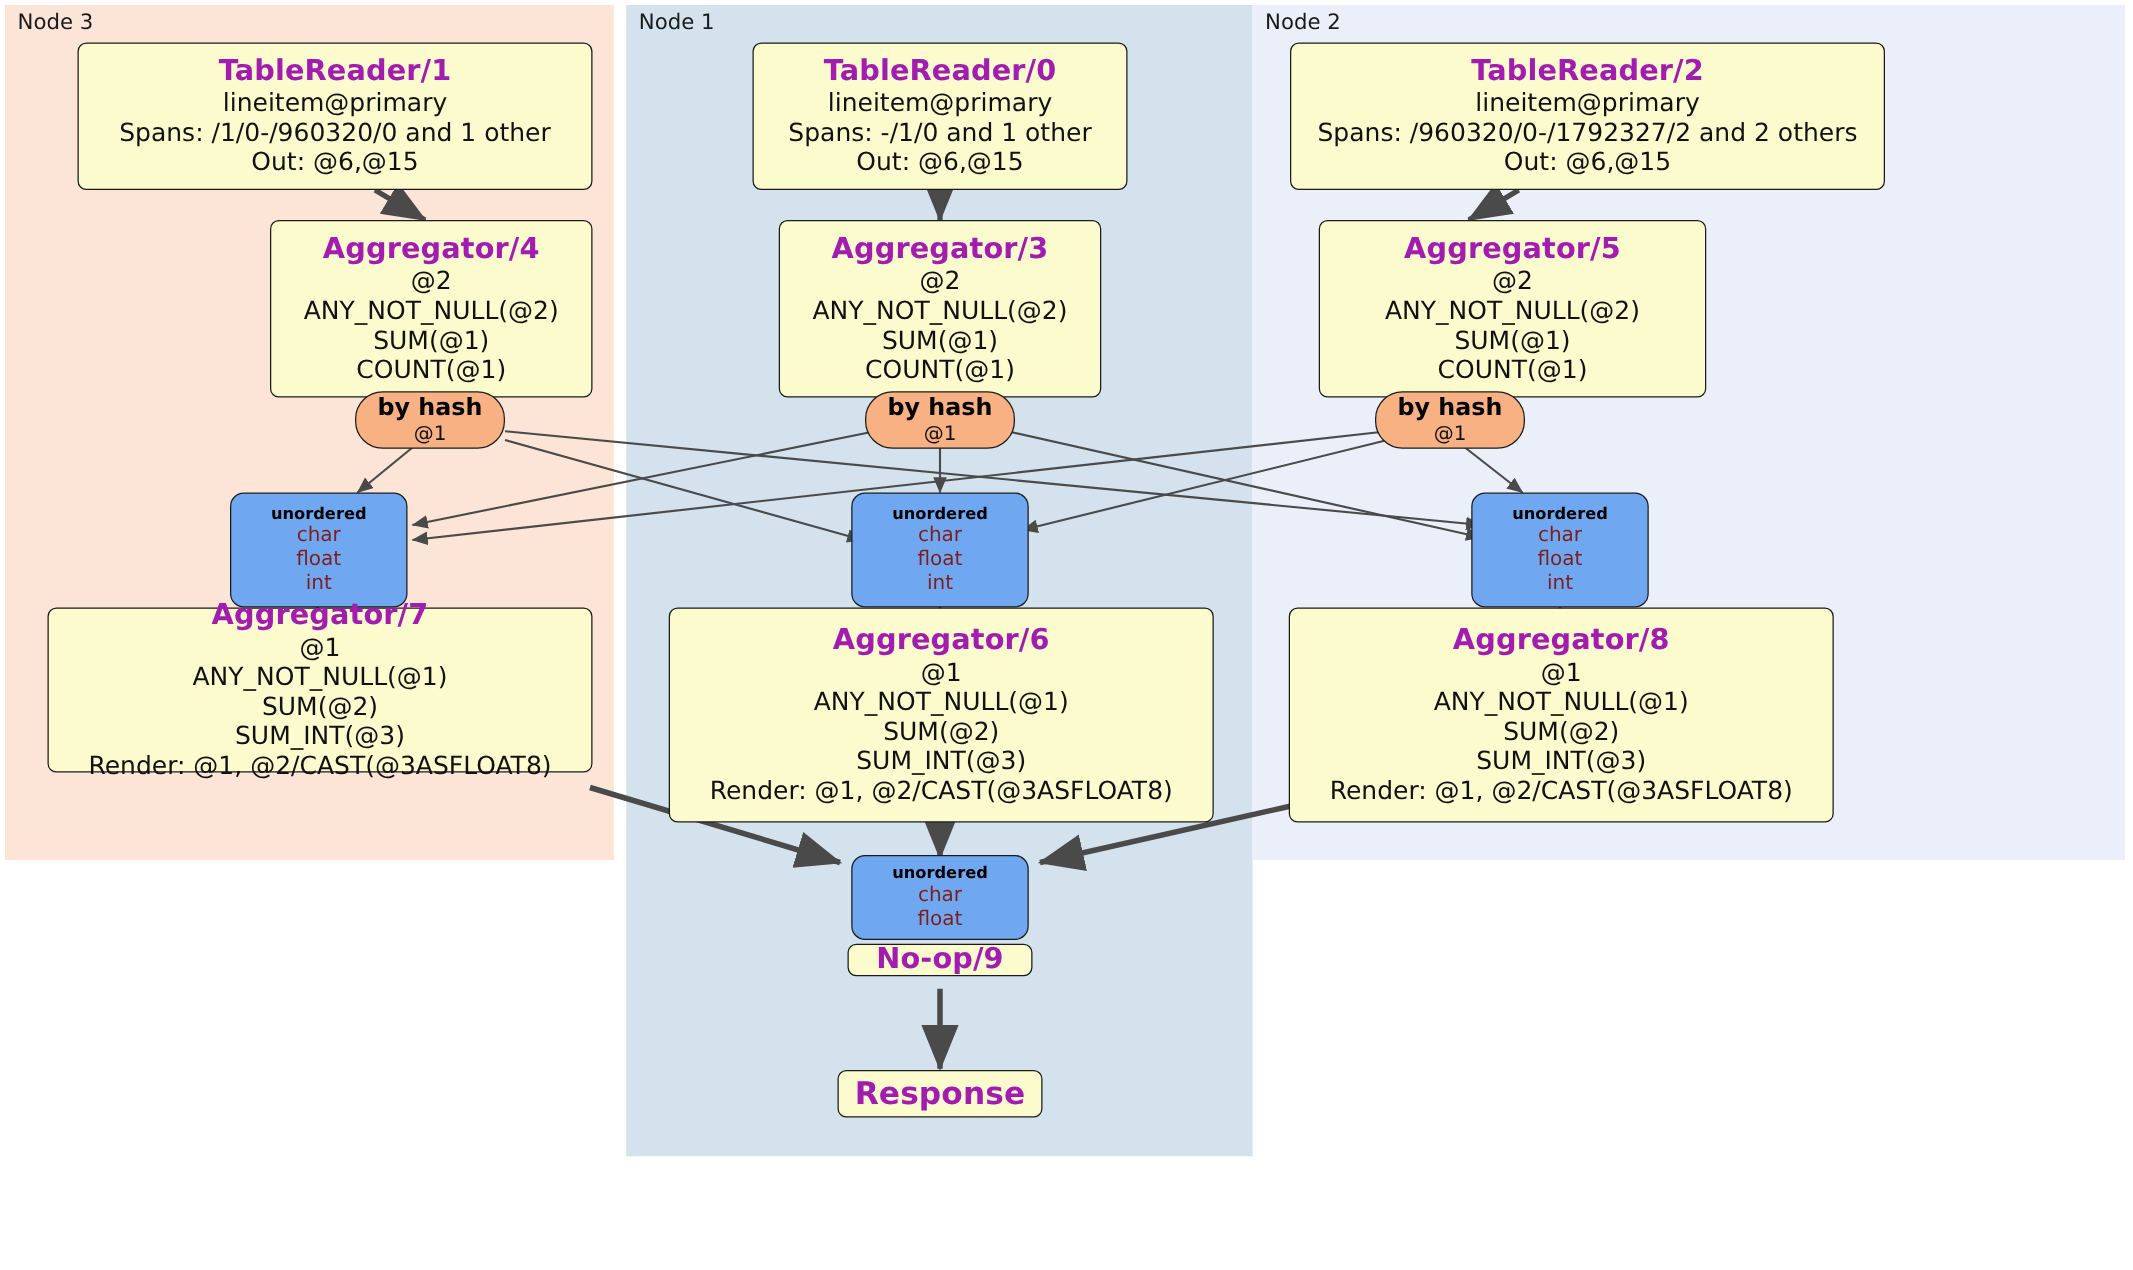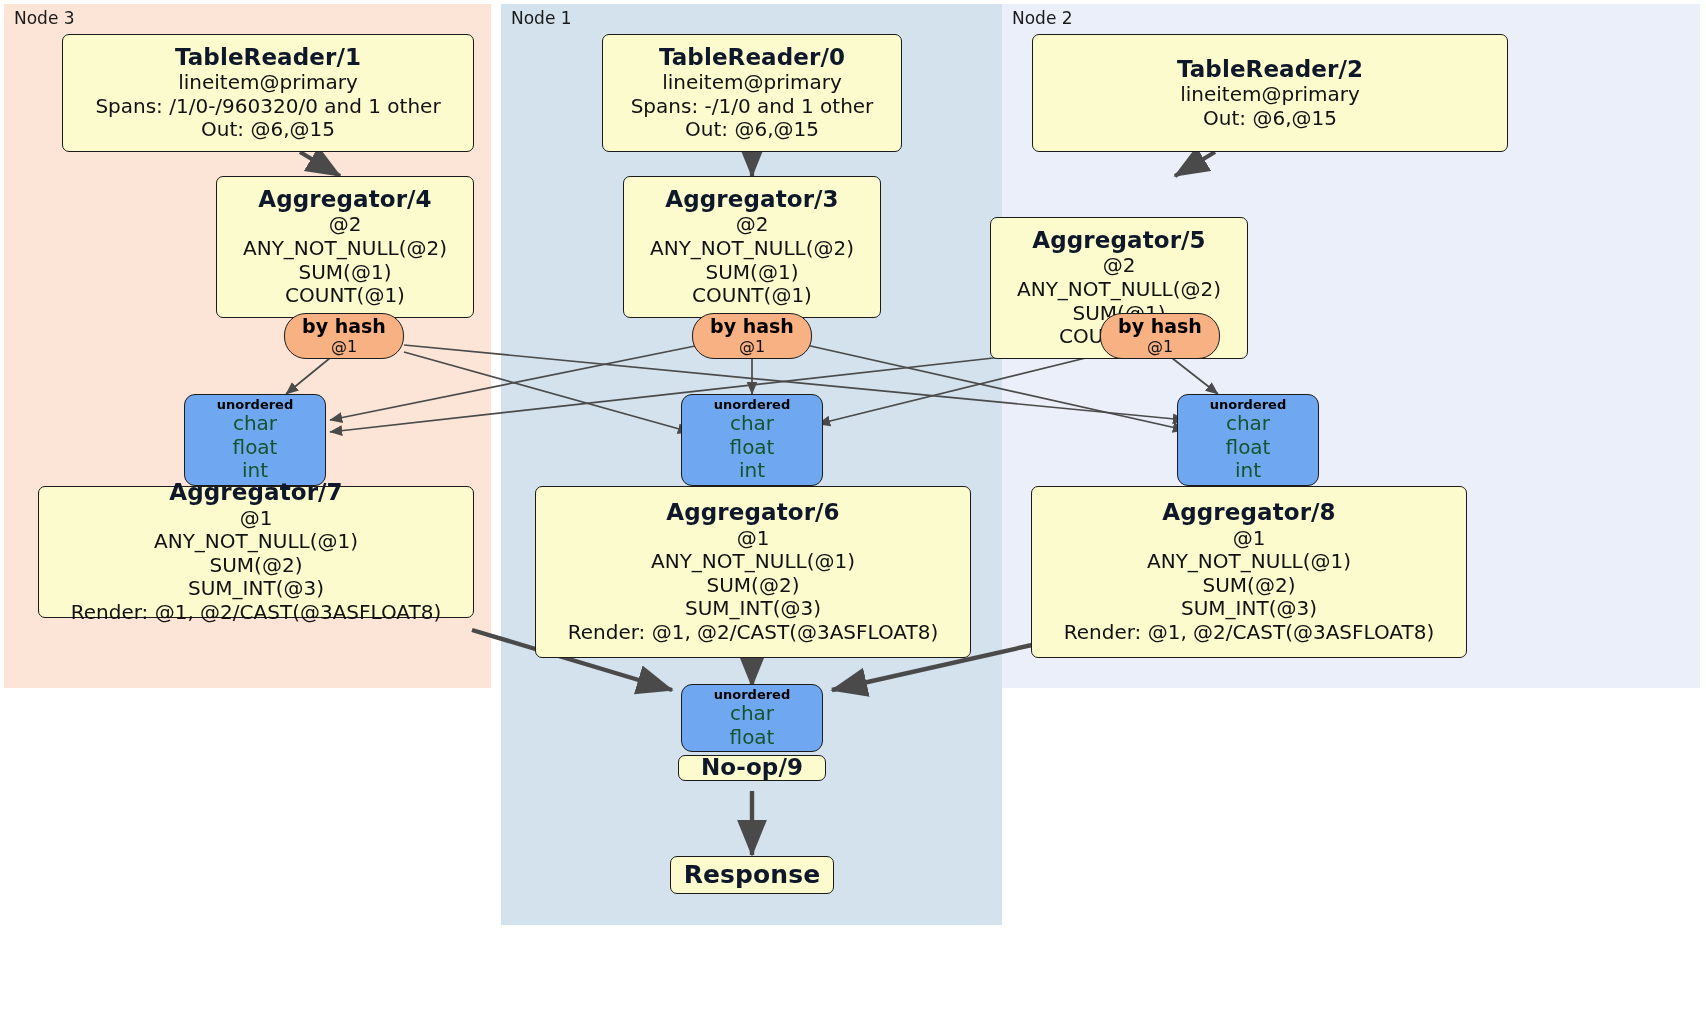--- a/index.html
+++ b/index.html
@@ -18,34 +18,34 @@
   }
 
   
   .gbox{
     position:absolute;box-sizing:border-box;
     border:1.6px solid #1b1b1b;border-radius:7px;
     display:flex;flex-direction:column;align-items:center;justify-content:center;
     text-align:center;line-height:1.18;
   }
   .proc{background:#fbfbcd;}
-  .proc .ttl{font-weight:bold;font-size:23px;color:#0f172a;letter-spacing:.1px;}
+  .proc .ttl{font-weight:bold;font-size:23px;color:#a21caf;letter-spacing:.1px;}
   .proc .ln{font-size:20px;color:#111;white-space:nowrap;}
 
   .router{
     background:#f7b183;border:1.6px solid #1b1b1b;border-radius:22px;
   }
   .router .ttl{font-weight:bold;font-size:19px;color:#000;}
   .router .ln{font-size:16px;color:#111;}
 
   .sync{
     background:#6fa8f0;border:1.6px solid #1b1b1b;border-radius:11px;
   }
   .sync .ttl{font-weight:bold;font-size:13px;color:#000;}
-  .sync .ln{font-size:20px;color:#14532d;}
+  .sync .ln{font-size:16px;color:#7f1d1d;}
 
   .noop .ttl{font-weight:bold;font-size:23px;}
   .resp .ttl{font-weight:bold;font-size:25px;}
 
   svg#edges{position:absolute;left:0;top:0;width:1706px;height:1016px;
             pointer-events:none;overflow:visible;}
 </style>
 </head>
 <body>
 
@@ -183,24 +183,25 @@
     <div class="ttl">No-op/9</div>
   </div>
 
   <div class="gbox proc resp" style="left:670px;top:856px;width:164px;height:38px;">
     <div class="ttl">Response</div>
   </div>
 
   <div class="gbox proc" style="left:1032px;top:34px;width:476px;height:118px;">
     <div class="ttl">TableReader/2</div>
     <div class="ln">lineitem@primary</div>
+    <div class="ln">Spans: /960320/0-/1792327/2 and 2 others</div>
     <div class="ln">Out: @6,@15</div>
   </div>
 
-  <div class="gbox proc" style="left:990px;top:176px;width:258px;height:142px;margin-top:41px;">
+  <div class="gbox proc" style="left:1055px;top:176px;width:310px;height:142px;">
     <div class="ttl">Aggregator/5</div>
     <div class="ln">@2</div>
     <div class="ln">ANY_NOT_NULL(@2)</div>
     <div class="ln">SUM(@1)</div>
     <div class="ln">COUNT(@1)</div>
   </div>
 
   <div class="gbox router" style="left:1100px;top:313px;width:120px;height:46px;">
     <div class="ttl">by hash</div>
     <div class="ln">@1</div>

